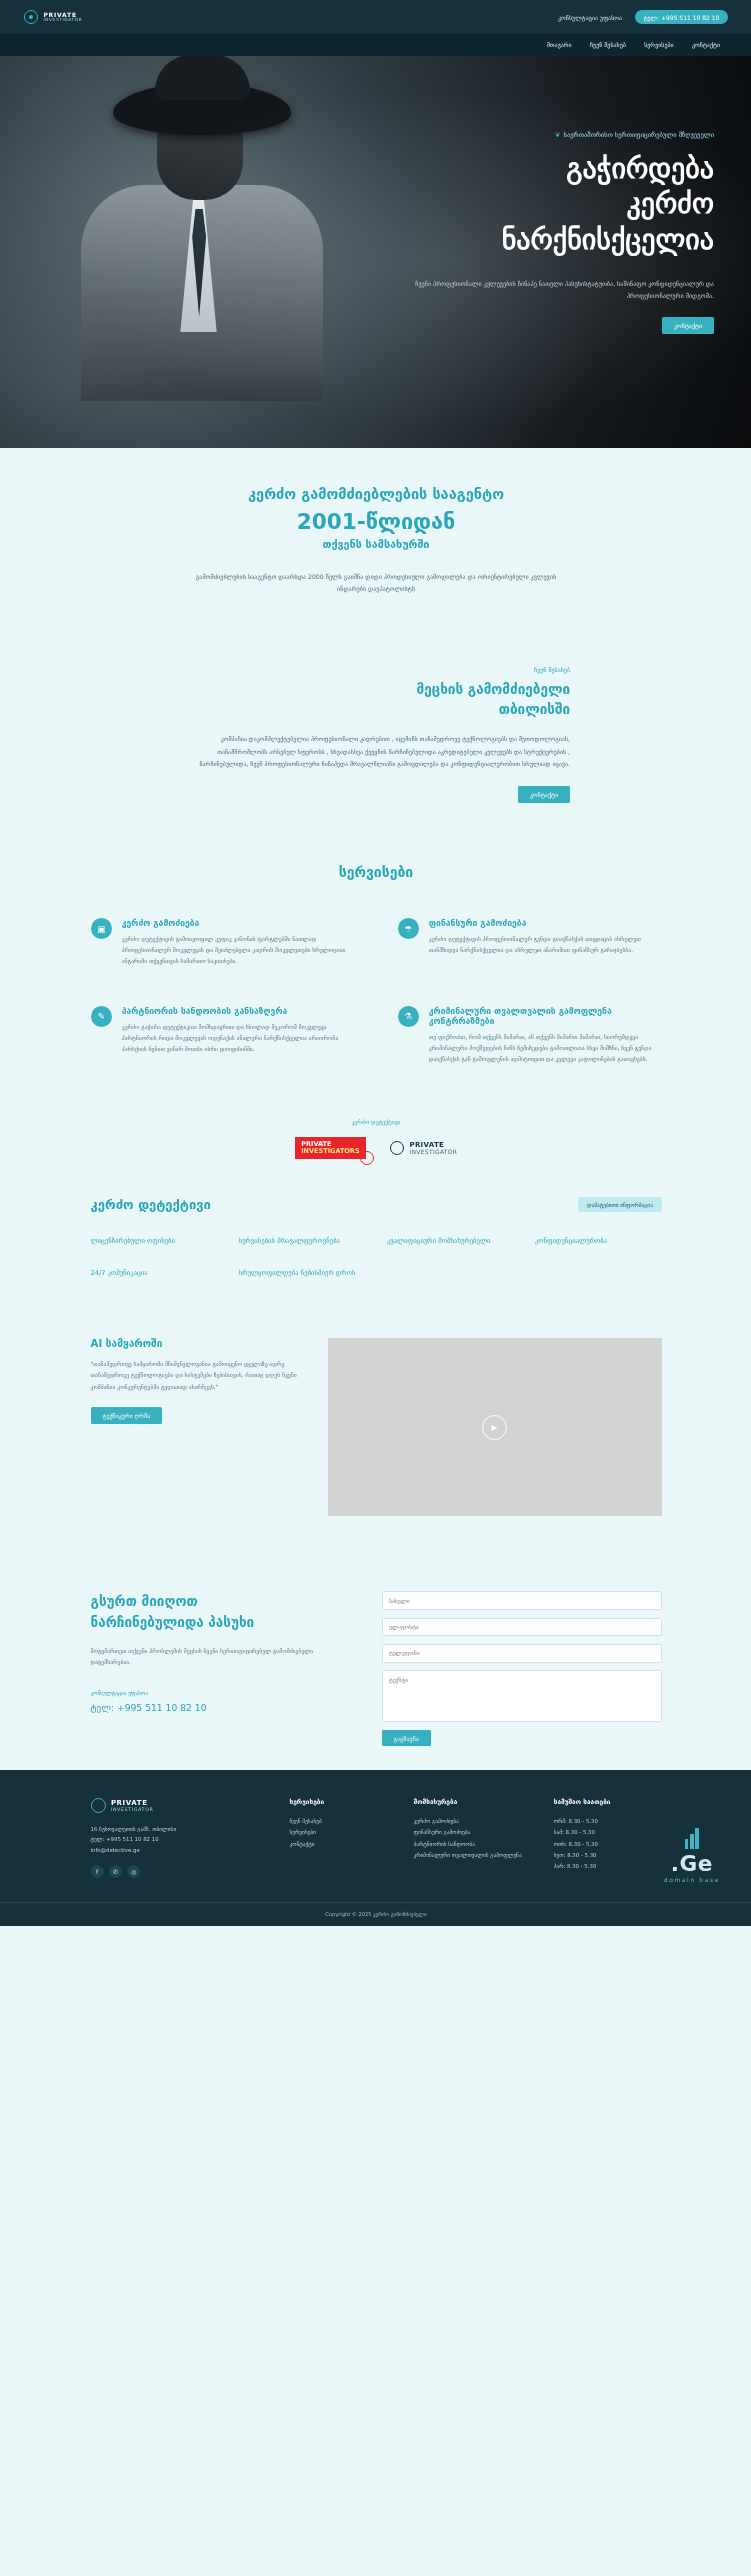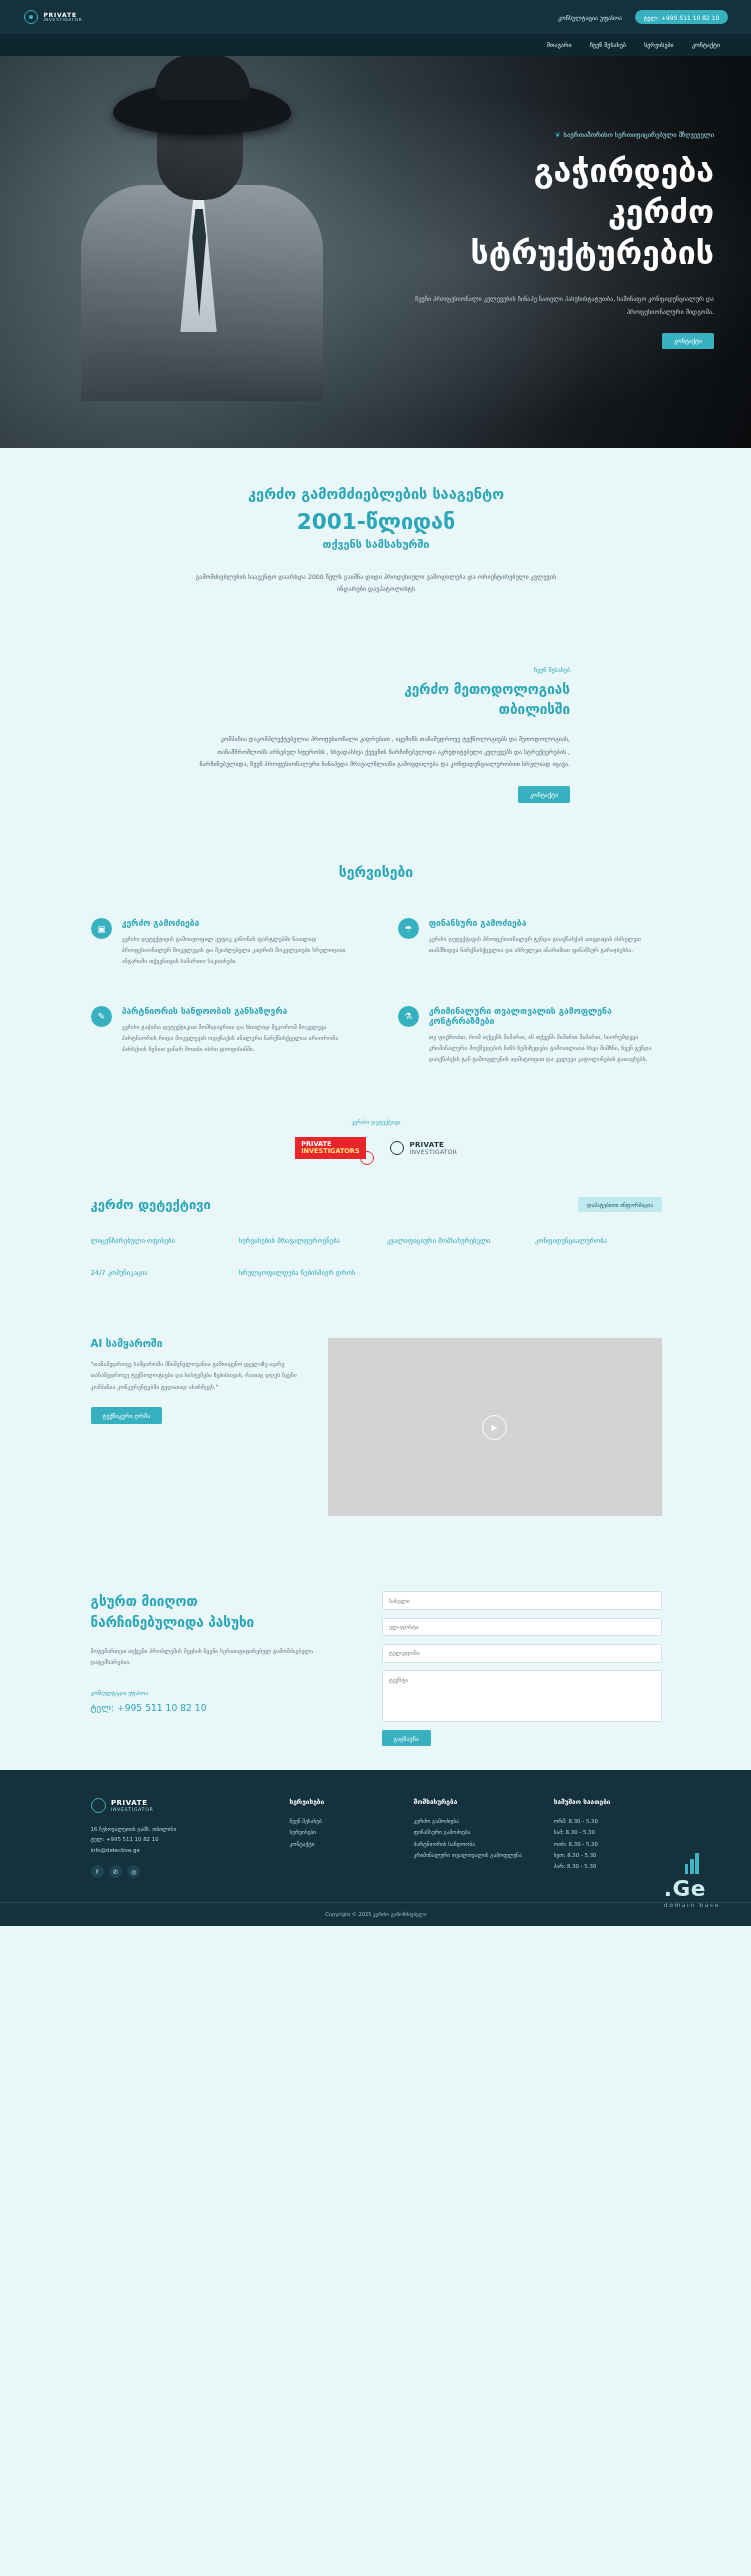--- a/index.html
+++ b/index.html
@@ -95,21 +95,21 @@
     background:
       radial-gradient(ellipse at 58% 52%, rgba(200,214,222,.16) 0%, rgba(0,0,0,0) 58%),
       radial-gradient(ellipse at 10% 85%, rgba(160,180,190,.12) 0%, rgba(0,0,0,0) 55%);
   }
   .hero-content {
     position: absolute; right: 38px; top: 75px; width: 345px; text-align: right;
   }
   .hero-eyebrow { color: #9fe3ec; font-size: 6.5px; margin-bottom: 12px; }
   .hero-eyebrow .mk { color:#3fb4c4; margin-right:3.2px; }
   .hero-title {
-    color: #ffffff; font-size: 32px; line-height: 1.28; font-weight: bold; margin-bottom: 20px;
+    color: #ffffff; font-size: 28px; line-height: 1.28; font-weight: bold; margin-bottom: 20px; font-family: Liberation Serif, serif;
   }
   .hero-desc { color: #c6d4d9; font-size: 6.2px; line-height: 1.95; margin-bottom: 15px; }
   .btn-primary {
     display: inline-block; background: #37b0c0; color: #fff;
     font-size: 6px; padding: 4.8px 12px; border: none; border-radius: 1.6px; cursor: pointer;
   }
 
   
   .sec-agency { padding: 38px 0 43px; text-align: center; }
   .sec-agency h2 { color: #2aa6b8; font-size: 14.5px; font-weight: bold; }
@@ -217,21 +217,21 @@
   .socials { display: flex; gap: 5.4px; margin-top: 9.7px; }
   .socials span {
     width: 13px; height: 13px; border-radius: 50%; background: #1e4personal;
     background: #1e4554; color: #cfeaf0; font-size: 6px;
     display: flex; align-items: center; justify-content: center;
   }
   .f-col { min-width: 92px; }
   .f-col h5 { color: #fff; font-size: 6.5px; font-weight: bold; margin-bottom: 9.7px; }
   .f-col ul { list-style: none; }
   .f-col li { color: #b9d6dd; font-size: 5.4px; line-height: 2.1; }
-  .ge-mark { position: absolute; right: 32px; bottom: 18px; z-index: 1; }
+  .ge-mark { position: absolute; right: 32px; bottom: 43px; text-align: center; z-index: 1; }
   .ge-mark .bars { display: flex; align-items: flex-end; gap: 1.6px; justify-content: center; margin-bottom: 2.2px; }
   .ge-mark .bars i { display: block; width: 3.8px; background: #3fb4c4; }
   .ge-big { color: #cfeaf0; font-size: 21.6px; font-weight: bold; letter-spacing: 0.5px; }
   .ge-sub { color: #7fb4c0; font-size: 6px; letter-spacing: 1.6px; }
   .copyright {
     margin-top: 24px; border-top: 0.5px solid #22485a; padding: 8.6px 0;
     text-align: center; color: #9dc2cc; font-size: 5.1px; position: relative; z-index: 2;
   }
 </style>
 </head>
@@ -272,39 +272,39 @@
         </div>
     </div>
     <div class="hero-fog"></div>
     <div class="hero-content">
       <div class="hero-eyebrow">
         <span class="mk">❦</span><span>საერთაშორისო სერთიფიცირებული მზღვეველი</span>
       </div>
       <div class="hero-title">
         <div>გაჭირდება</div>
         <div>კერძო</div>
-        <div>სტრუქტურების</div>
+        <div>ნარქნისქცელია</div>
       </div>
       <div class="hero-desc">ჩვენი პროფესიონალი კვლევების ჩინაპე ნათელი პასუხისტატუთბა, საშინაფო კონფიდენციალურ და პროფესიონალური მიდგომა.</div>
       <button class="btn-primary">კონტაქტი</button>
     </div>
   </div>
 
   <div class="sec-agency">
     <h2>კერძო გამომძიებლების სააგენტო</h2>
     <div class="year">2001-წლიდან</div>
     <h3>თქვენს სამსახურში</h3>
     <p>გამომძიებლების სააგენტო დაარსდა 2000 წელს გაიმნა დიდი პროდესიული გამოდილება და ორიენტირებული კვლევის ინდარები დავპატოლისტს</p>
   </div>
 
   <div class="sec-about">
     <div class="about-inner">
       <div class="about-eyebrow">ჩვენ შესახებ</div>
       <div class="about-title">
-        <div>კერძო მეთოდოლოგიას</div>
+        <div>მეცხის გამომძიებელი</div>
         <div>თბილისში</div>
       </div>
       <div class="about-text">კომპანია დაკომპლექტებულია პროფესიონალი კადრებით , იცემინს თანამედროვე ტექნოლოგიებს და მეთოდოლოგიას, თანამშრომლობს არსებულ სფეროსს , სხვადასხვა ქვეყნის ნარჩინებულიდა აკრედიტებული კვლევებს და სტრუქტურების , ნარჩინებულიდა, ჩვენ პროფესიონალური ჩინაპედა მრავალწლიანი გამოცდილება და კონფიდენციალურობით სრულიად იცავა.</div>
       <button class="btn-primary">კონტაქტი</button>
     </div>
   </div>
 
   <div class="sec-services">
     <h2>სერვისები</h2>
     <div class="svc-grid">

